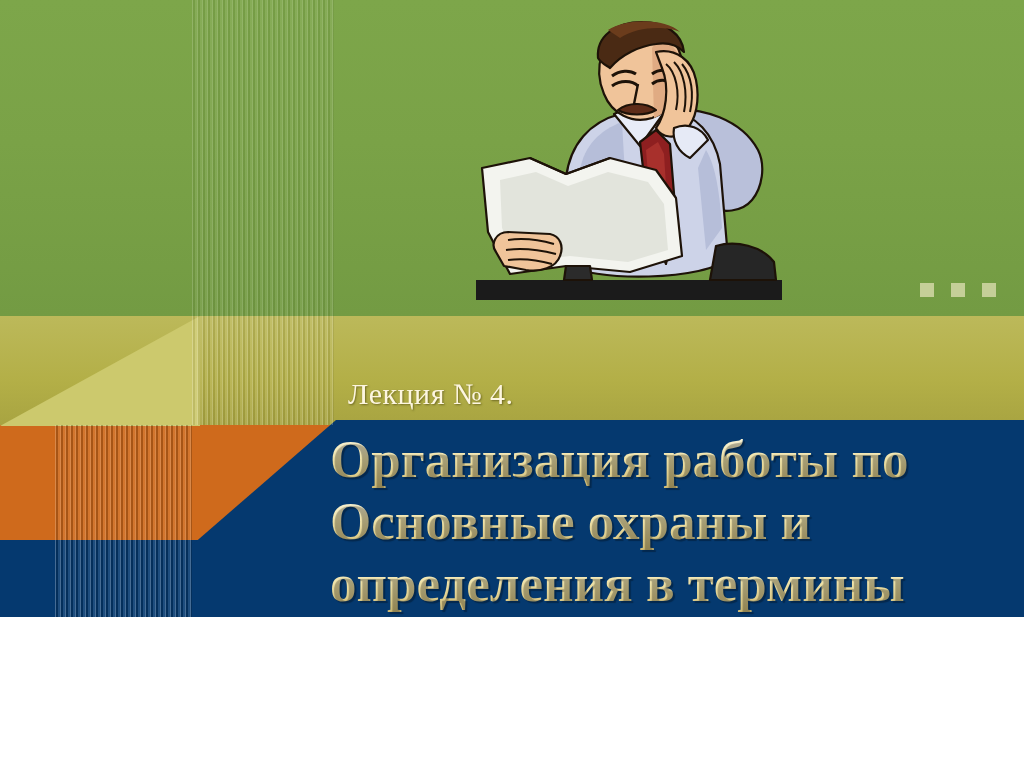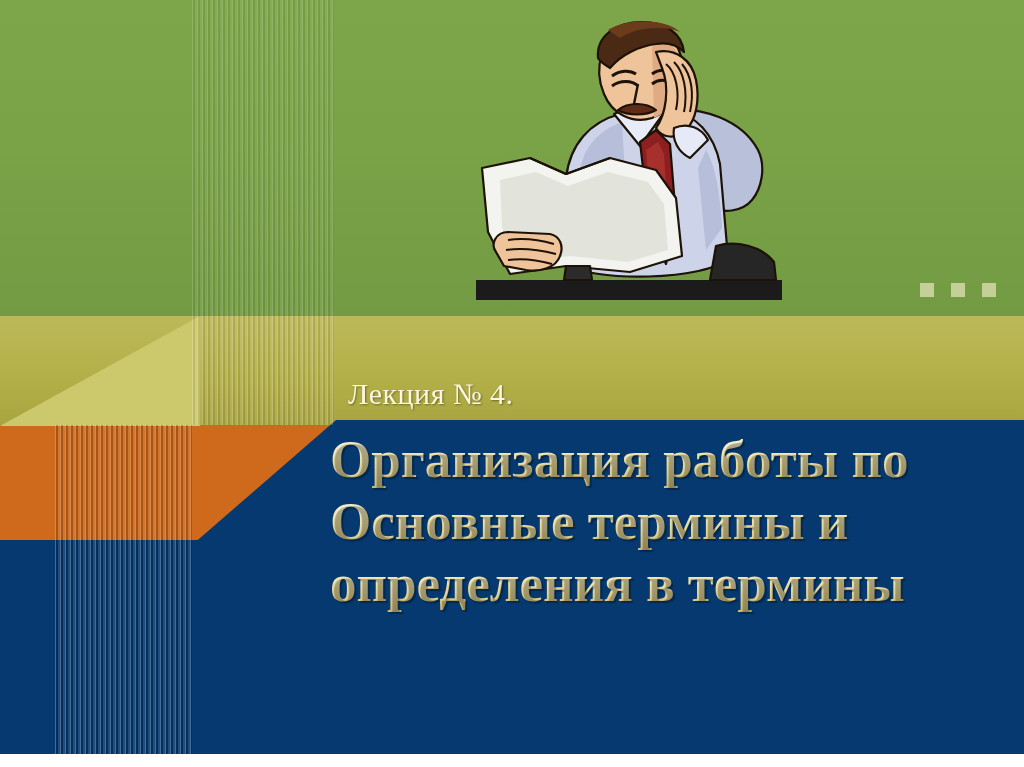--- a/index.html
+++ b/index.html
@@ -4,21 +4,21 @@
 <title>Слайд</title>
 <style>
   html, body {
     margin: 0;
     padding: 0;
     background: #ffffff;
   }
   #slide {
     position: relative;
     width: 1024px;
-    height: 754px;
+    height: 617px;
     overflow: hidden;
     font-family: "Liberation Serif", "DejaVu Serif", serif;
     background: #be185d;
     user-select: none;
   }
 
   
   .band {
     position: absolute;
     left: 0;
@@ -286,17 +286,17 @@
         <path d="M246 228 C 266 222, 292 228, 304 244 L 306 262 L 240 262 Z" fill="#262626"></path>
         <path d="M96 248 L 120 248 L 122 262 L 94 262 Z" fill="#2b2b2b"></path>
       </g>
     </svg>
   </div>
 
   <div id="lecture-label">Лекция № 4.</div>
 
   <div id="title-block">
     <div class="title-line">Организация работы по</div>
-    <div class="title-line">Основные термины и</div>
+    <div class="title-line">Основные охраны и</div>
     <div class="title-line">определения в термины</div>
   </div>
 
 </div>
 
 </body></html>

